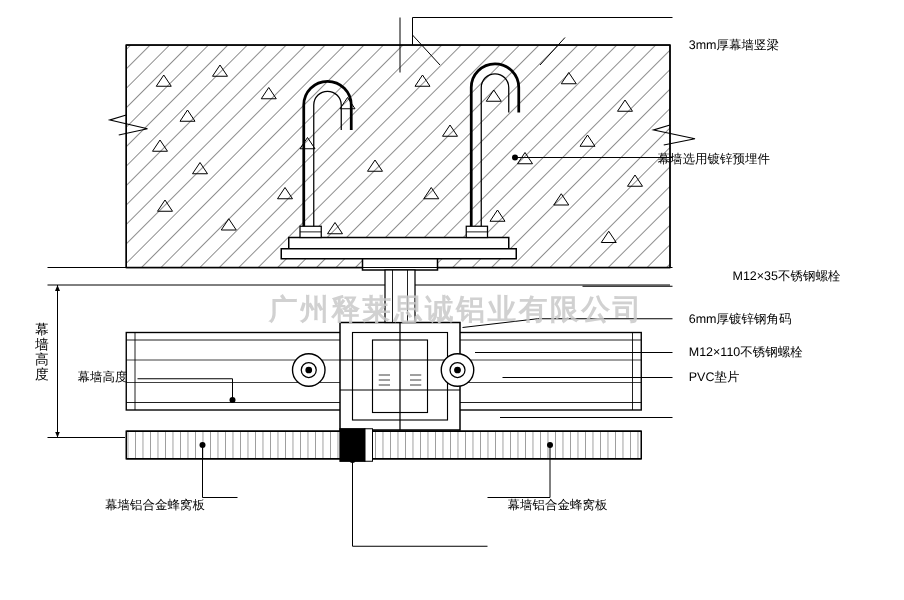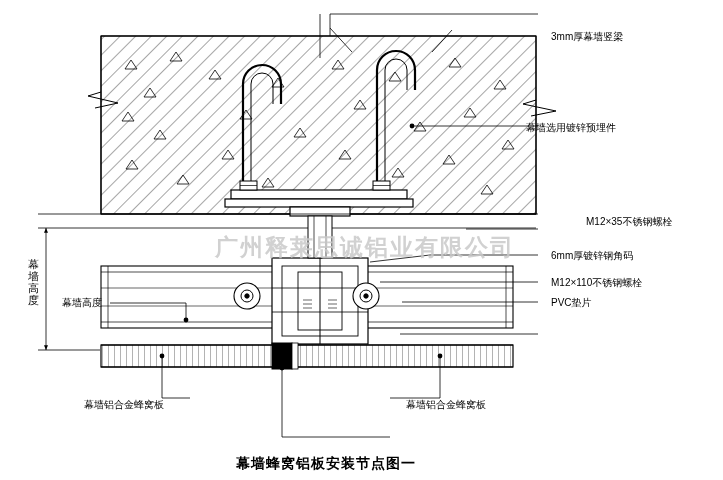--- a/index.html
+++ b/index.html
@@ -219,14 +219,13 @@
   <div class="lbl" style="left:551px;top:249px;">6mm厚镀锌钢角码</div>
   <div class="lbl" style="left:551px;top:276px;">M12×110不锈钢螺栓</div>
   <div class="lbl" style="left:551px;top:296px;text-align:right;">PVC垫片</div>
 
   <div class="lbl" style="left:62px;top:296px;">幕墙高度</div>
   <div class="lbl" style="left:84px;top:398px;">幕墙铝合金蜂窝板</div>
   <div class="lbl" style="left:406px;top:398px;">幕墙铝合金蜂窝板</div>
 
   <div class="vlabel" style="left:27px;top:258px;">幕墙高度</div>
 
-  <div class="title" style="left:236px;top:455px;">幕墙蜂窝铝板安装节点图一</div>
 </div>
 
 </body></html>

